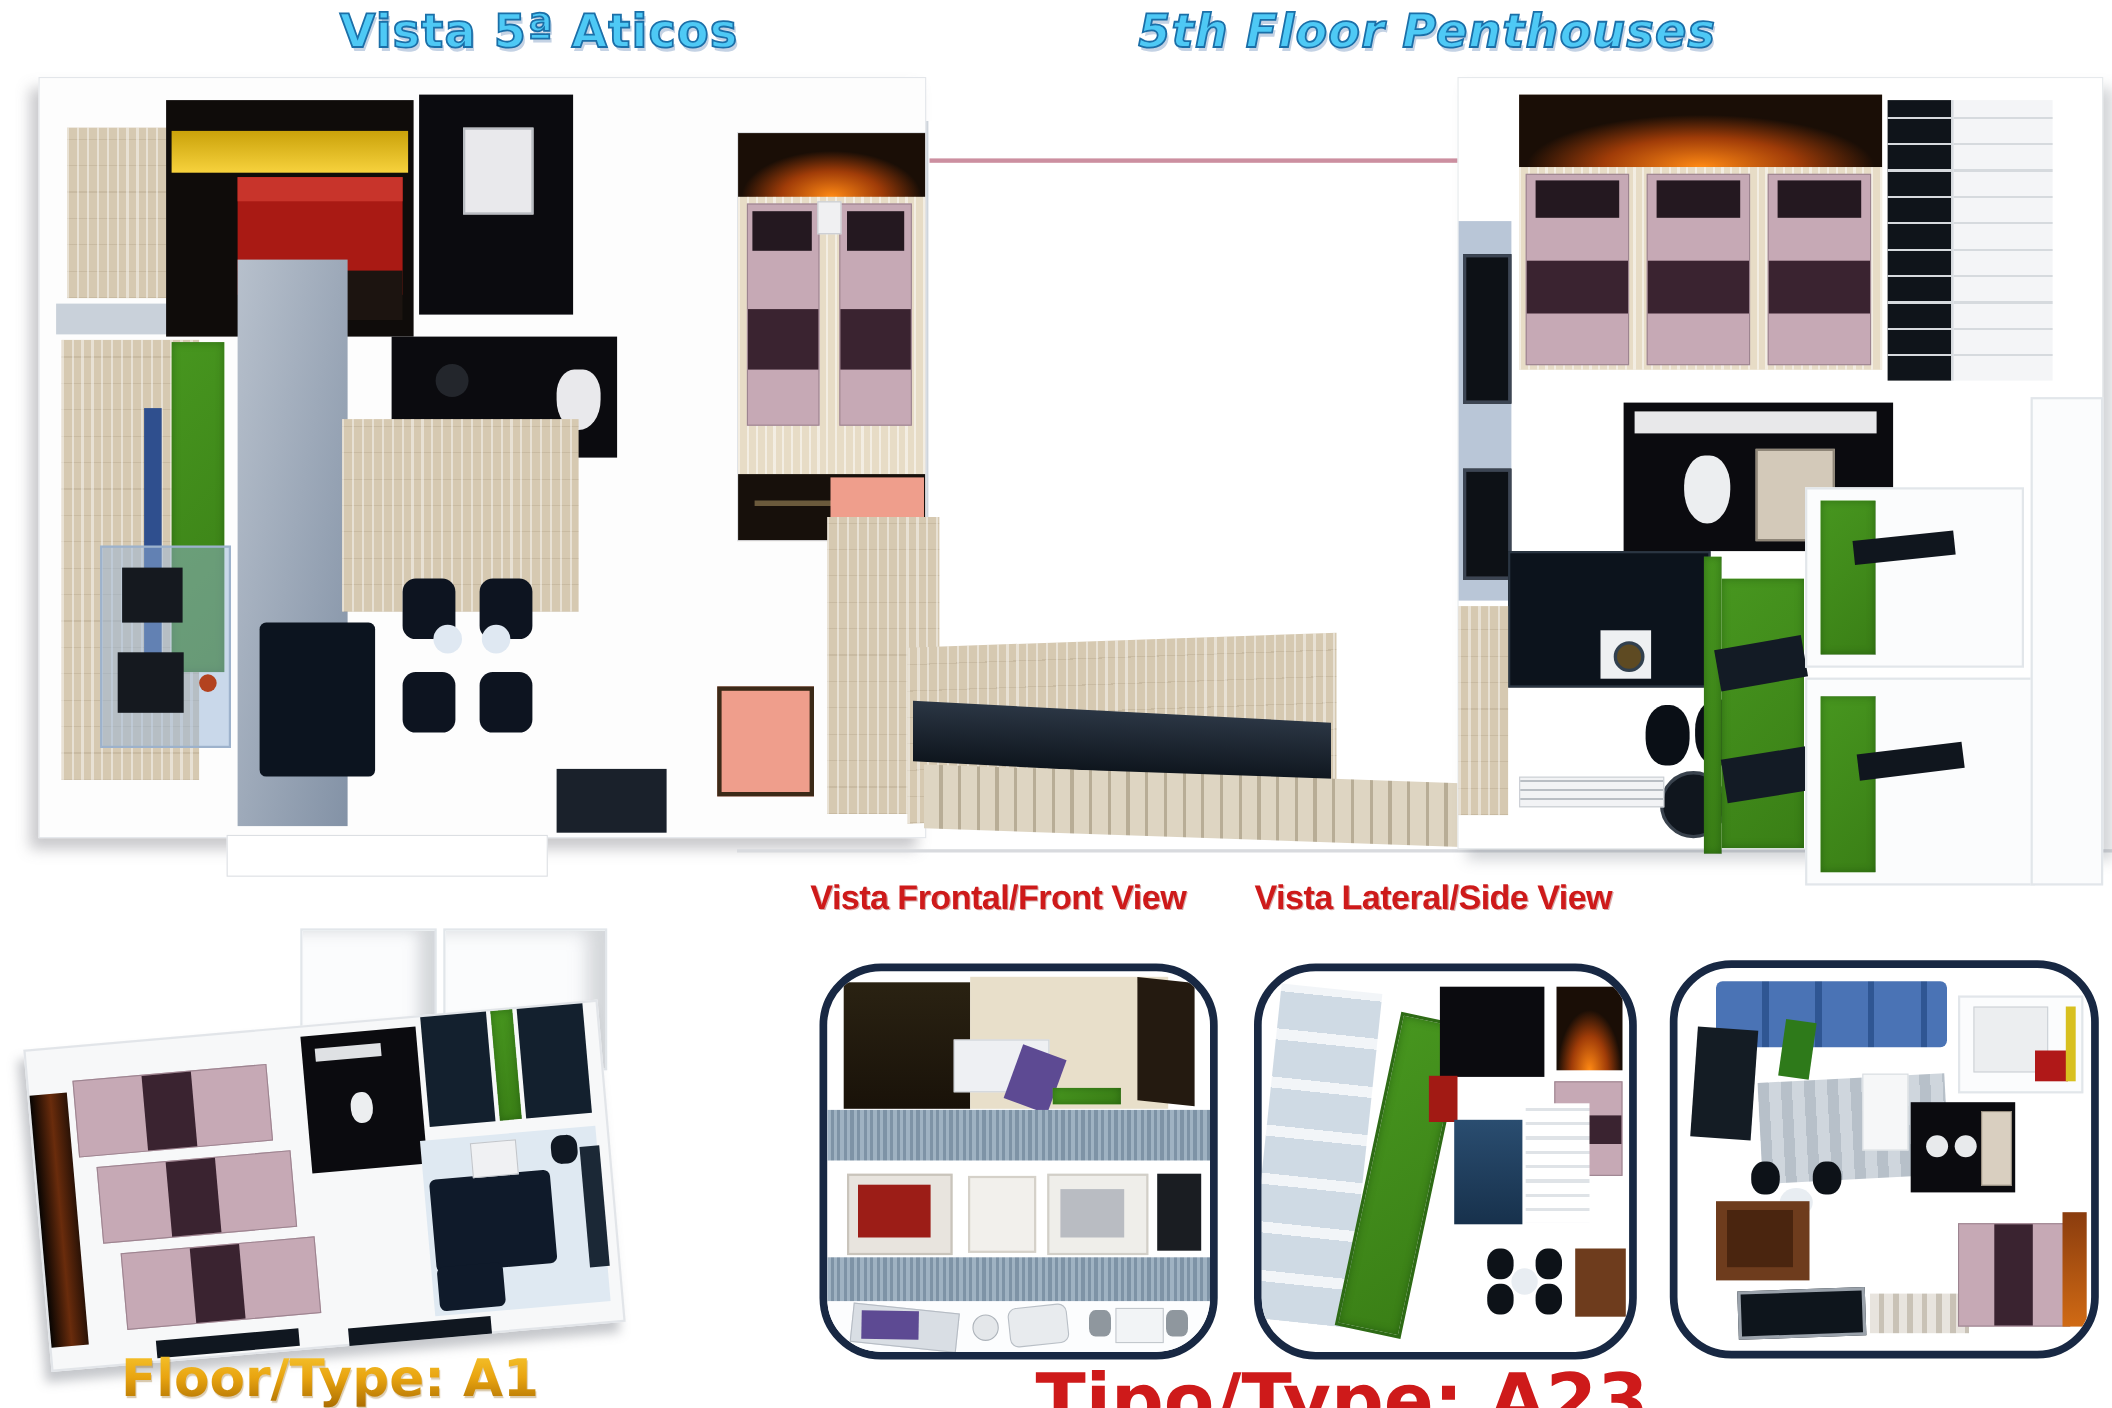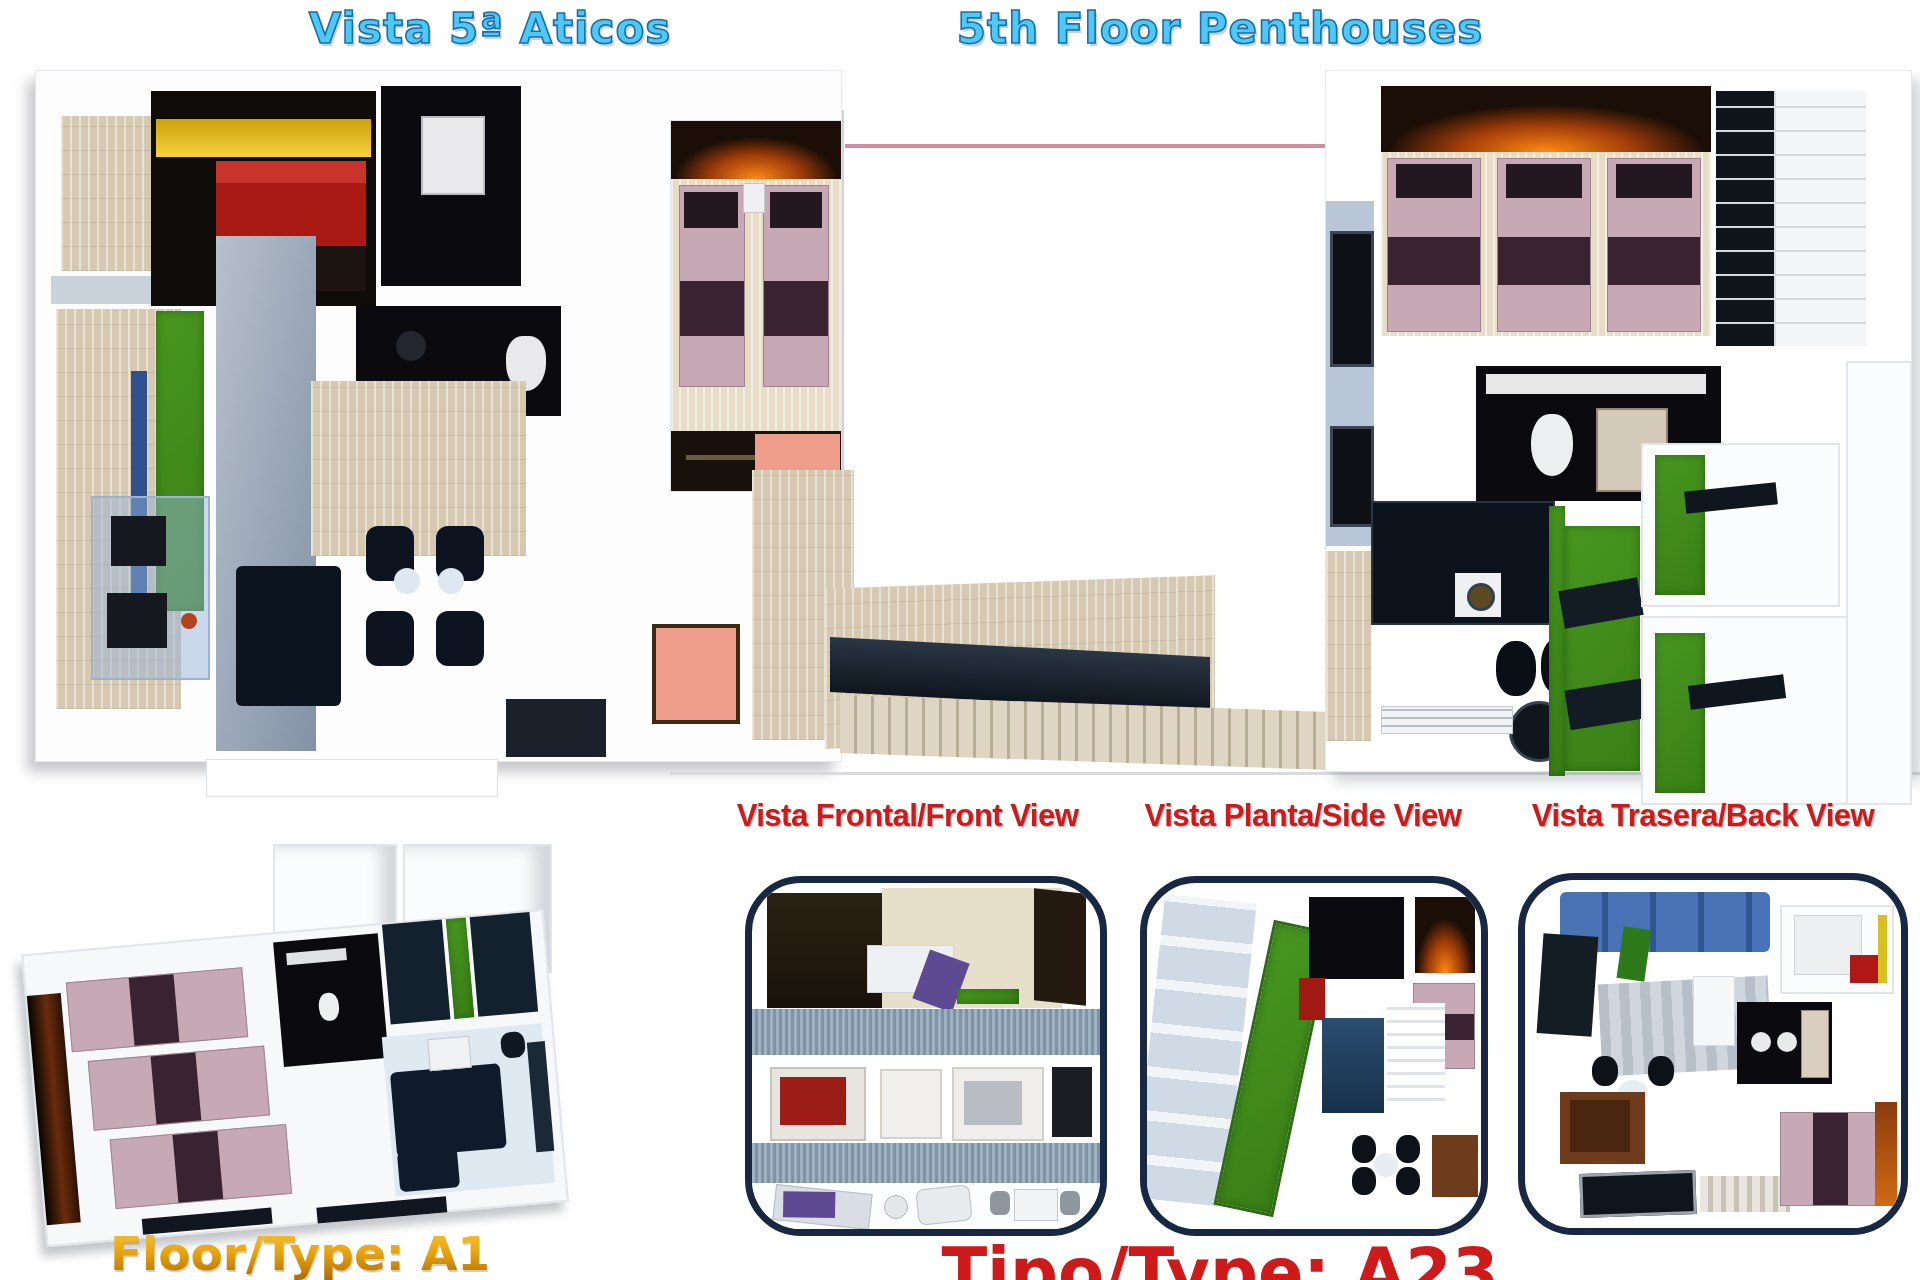--- a/index.html
+++ b/index.html
@@ -38,21 +38,21 @@
   .dark-room{background:#0b0b0f;}
   .white-box{background:#fbfcfd;border:2px solid #e2e6ea;}
   .shelf-lines{background-image:repeating-linear-gradient(0deg,rgba(0,0,0,0) 0 22px,#d6dade 22px 24px);}
 </style>
 </head>
 <body>
 
 <div id="page">
 
   <div class="a big-title" style="left:180px;top:4px;width:620px;">Vista 5ª Aticos</div>
-  <div class="a big-title" style="left:880px;top:4px;width:680px;">5th Floor Penthouses</div>
+  <div class="a big-title" style="left:880px;top:4px;width:680px;font-style:italic;text-align:right;">5th Floor Penthouses</div>
 
   <div class="a" style="left:30px;top:62px;width:1885px;height:733px;">
 
     <div class="a" style="left:5px;top:8px;width:805px;height:690px;background:#fdfdfd;border:1px solid #e3e6ea;box-shadow:-8px 10px 12px rgba(100,100,110,.35);">
       <div class="a tile" style="left:25px;top:45px;width:115px;height:155px;"></div>
       <div class="a tile" style="left:20px;top:238px;width:125px;height:400px;"></div>
       <div class="a" style="left:15px;top:205px;width:165px;height:28px;background:#c9d1da;"></div>
 
       <div class="a" style="left:115px;top:20px;width:225px;height:215px;background:#0f0c0a;">
         <div class="a" style="left:5px;top:28px;width:215px;height:38px;background:linear-gradient(180deg,#caa20a,#f7d23d);"></div>
@@ -214,22 +214,21 @@
       <div class="a" style="left:395px;top:118px;width:40px;height:30px;background:#f0f1f3;border:1px solid #c2c6cb;"></div>
       <div class="a" style="left:468px;top:118px;width:24px;height:26px;background:#101823;border-radius:40%;"></div>
       <div class="a" style="left:494px;top:130px;width:18px;height:110px;background:#1b2836;"></div>
       <div class="a" style="left:95px;top:272px;width:130px;height:16px;background:#101720;"></div>
       <div class="a" style="left:270px;top:276px;width:130px;height:16px;background:#101720;"></div>
     </div>
   </div>
   <div class="a gold-label" style="left:90px;top:1226px;width:420px;">Floor/Type: A1</div>
 
   <div class="a red-label" style="left:705px;top:798px;width:405px;">Vista Frontal/Front View</div>
-  <div class="a red-label" style="left:1118px;top:798px;width:370px;">Vista Planta/Side View</div>
-  <div class="a red-label" style="left:1498px;top:798px;width:410px;">Vista Trasera/Back View</div>
+  <div class="a red-label" style="left:1118px;top:798px;width:370px;">Vista Lateral/Side View</div>
 
   <div class="a panel" style="left:745px;top:876px;width:348px;height:346px;">
     <div class="a" style="left:15px;top:10px;width:115px;height:115px;background:linear-gradient(180deg,#2a2212,#191209);"></div>
     <div class="a" style="left:130px;top:5px;width:180px;height:120px;background:#e8dfca;"></div>
     <div class="a" style="left:282px;top:8px;width:52px;height:112px;background:#241a10;transform:skewY(6deg);"></div>
     <div class="a" style="left:115px;top:62px;width:85px;height:46px;background:#eef0f3;border:1px solid #cfd4d9;"></div>
     <div class="a" style="left:168px;top:72px;width:42px;height:52px;background:#5d4a93;transform:rotate(20deg);"></div>
     <div class="a grass" style="left:205px;top:106px;width:62px;height:15px;"></div>
     <div class="a hatch" style="left:0;top:126px;width:348px;height:46px;"></div>
     <div class="a" style="left:18px;top:184px;width:92px;height:70px;background:#e8e4de;border:2px solid #c9c4bb;">

